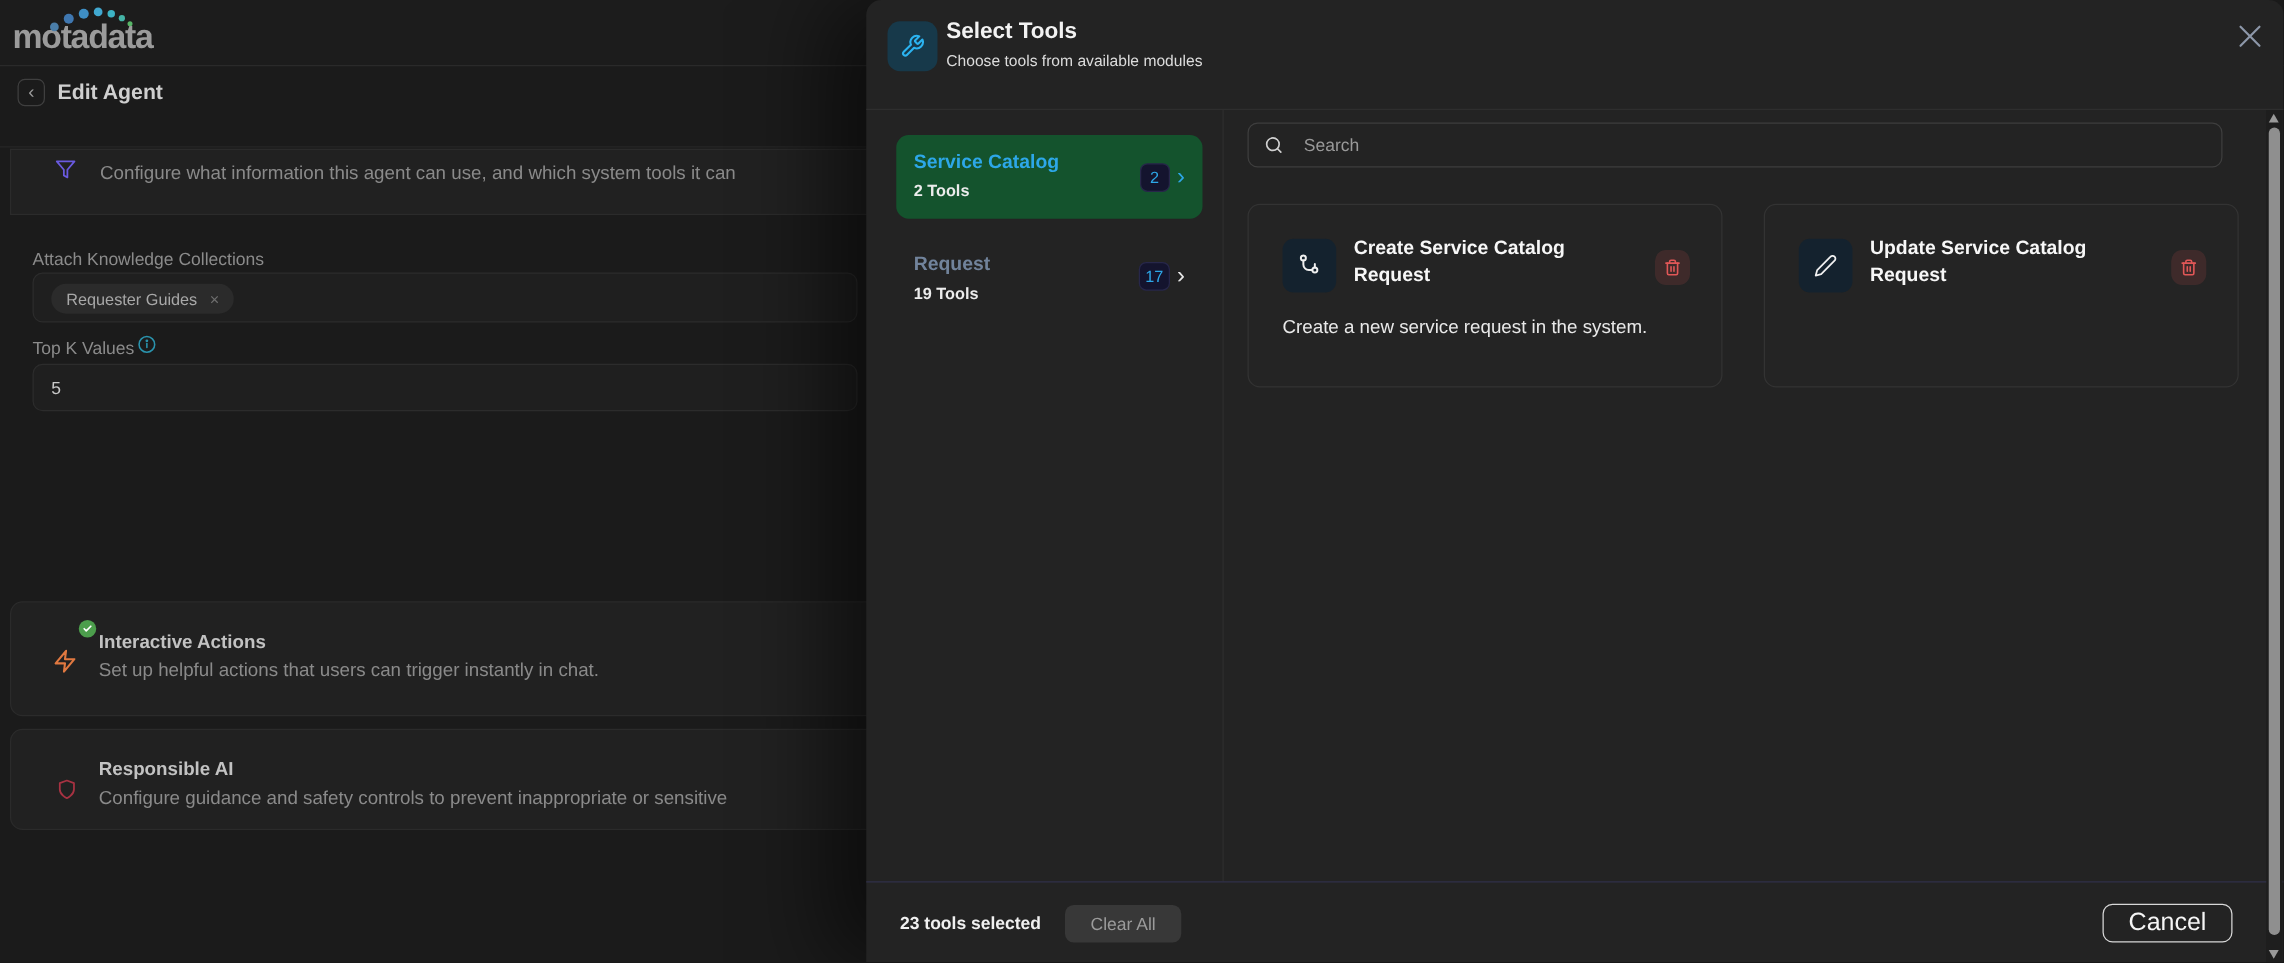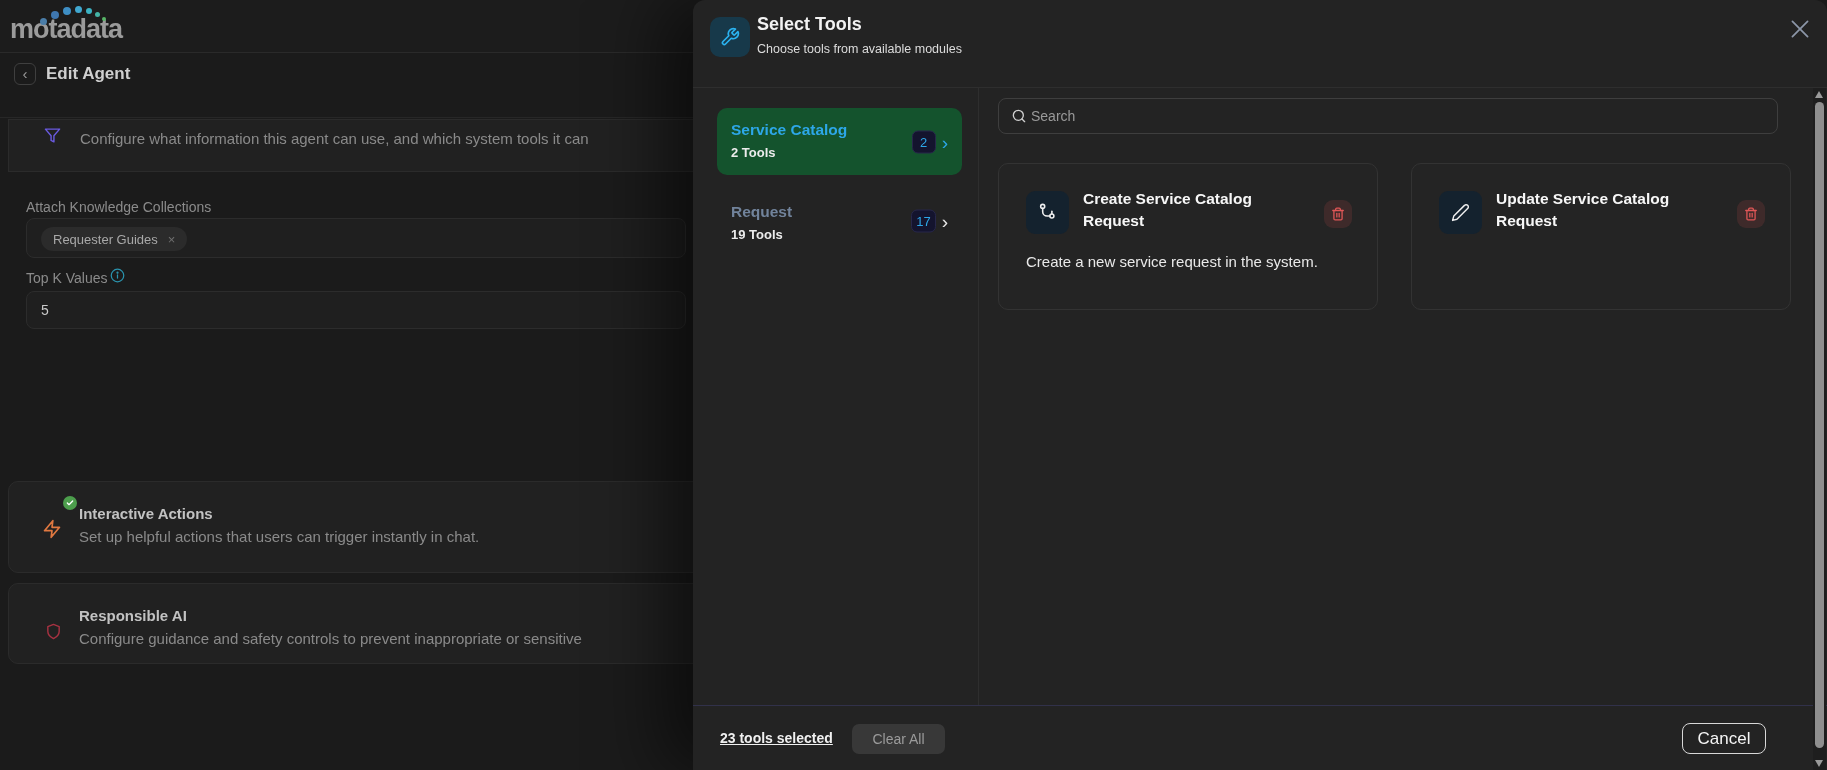--- a/index.html
+++ b/index.html
@@ -53,39 +53,39 @@
   .mod-item { left:24px; width:245px; border-radius:10px; padding:13px 14px; cursor:pointer; }
   .mod-item.selected { background:#14532d; }
   .mod-name { font-size:15.5px; font-weight:bold; }
   .mod-count { font-size:13px; font-weight:bold; color:#ececec; margin-top:6px; }
   .mod-right { position:absolute; right:14px; top:50%; transform:translateY(-50%); display:flex; align-items:center; gap:6px; }
   .mod-badge { min-width:24px; height:23px; background:#14142e; border:1px solid #27274a; border-radius:6px;
                color:#2da7e8; font-size:13px; display:flex; align-items:center; justify-content:center; padding:0 4px; }
   .chev { font-size:19px; line-height:1; }
 
   .search-box { left:305px; top:98px; width:780px; height:36px; border:1px solid #3e3e3e; border-radius:8px;
-                display:flex; align-items:center; padding:0 12px; gap:4px; }
+                display:flex; align-items:center; padding:0 12px; gap:16px; }
   .search-input { flex:1; background:transparent; border:none; outline:none; color:#cfcfcf; font-size:14px;
                   font-family:"Liberation Sans",sans-serif; }
   .search-input::placeholder { color:#999; }
 
   .tool-card { top:163px; width:380px; height:147px; background:#242424; border:1px solid #333; border-radius:10px; }
   .tc-icon { left:27px; top:27px; width:43px; height:43px; background:#14222e; border-radius:9px; }
   .tc-title { position:absolute; left:84px; top:24px; width:225px; font-size:15.5px; font-weight:bold;
               color:#f7f7f7; line-height:22px; }
   .tc-del { position:absolute; right:25px; top:36px; width:28px; height:28px; border-radius:9px;
             background:rgba(224,87,87,0.14); display:flex; align-items:center; justify-content:center; cursor:pointer; }
   .tc-desc { position:absolute; left:27px; top:86px; width:335px; font-size:15px; color:#e9e9e9; line-height:23px; }
 
   .modal-footer { position:absolute; left:0; top:705px; width:1134px; height:65px; border-top:1px solid #31314a; }
-  .mf-count { position:absolute; left:27px; top:24px; font-size:14px; font-weight:bold; color:#f0f0f0;text-decoration:underline; }
+  .mf-count { position:absolute; left:27px; top:24px; font-size:14px; font-weight:bold; color:#f0f0f0; }
   .clear-btn { position:absolute; left:159px; top:18px; width:93px; height:30px; background:#383838; border:none;
                border-radius:7px; color:#9b9b9b; font-size:14px; cursor:pointer; font-family:"Liberation Sans",sans-serif; }
-  .cancel-btn { position:absolute; left:989px; top:17px; width:84px; height:31px; background:transparent;
-                border:1px solid #d8d8d8; border-radius:8px; color:#f5f5f5; font-size:17px; cursor:pointer;
+  .cancel-btn { position:absolute; left:989px; top:17px; width:104px; height:31px; background:transparent;
+                border:1px solid #d8d8d8; border-radius:8px; color:#f5f5f5; font-size:20px; cursor:pointer;
                 font-family:"Liberation Sans",sans-serif; }
 
   .scrollbar { left:1120px; top:88px; width:13px; height:682px; background:#1e1e1e; }
   .sb-thumb { position:absolute; left:2px; top:14px; width:9px; height:646px; background:#8f8f8f; border-radius:5px; }
   .sb-arrow-up { position:absolute; left:2px; top:3px; width:0; height:0; border-left:4.5px solid transparent;
                  border-right:4.5px solid transparent; border-bottom:7px solid #9a9a9a; }
   .sb-arrow-down { position:absolute; left:2px; bottom:3px; width:0; height:0; border-left:4.5px solid transparent;
                    border-right:4.5px solid transparent; border-top:7px solid #9a9a9a; }
 </style>
 </head>

